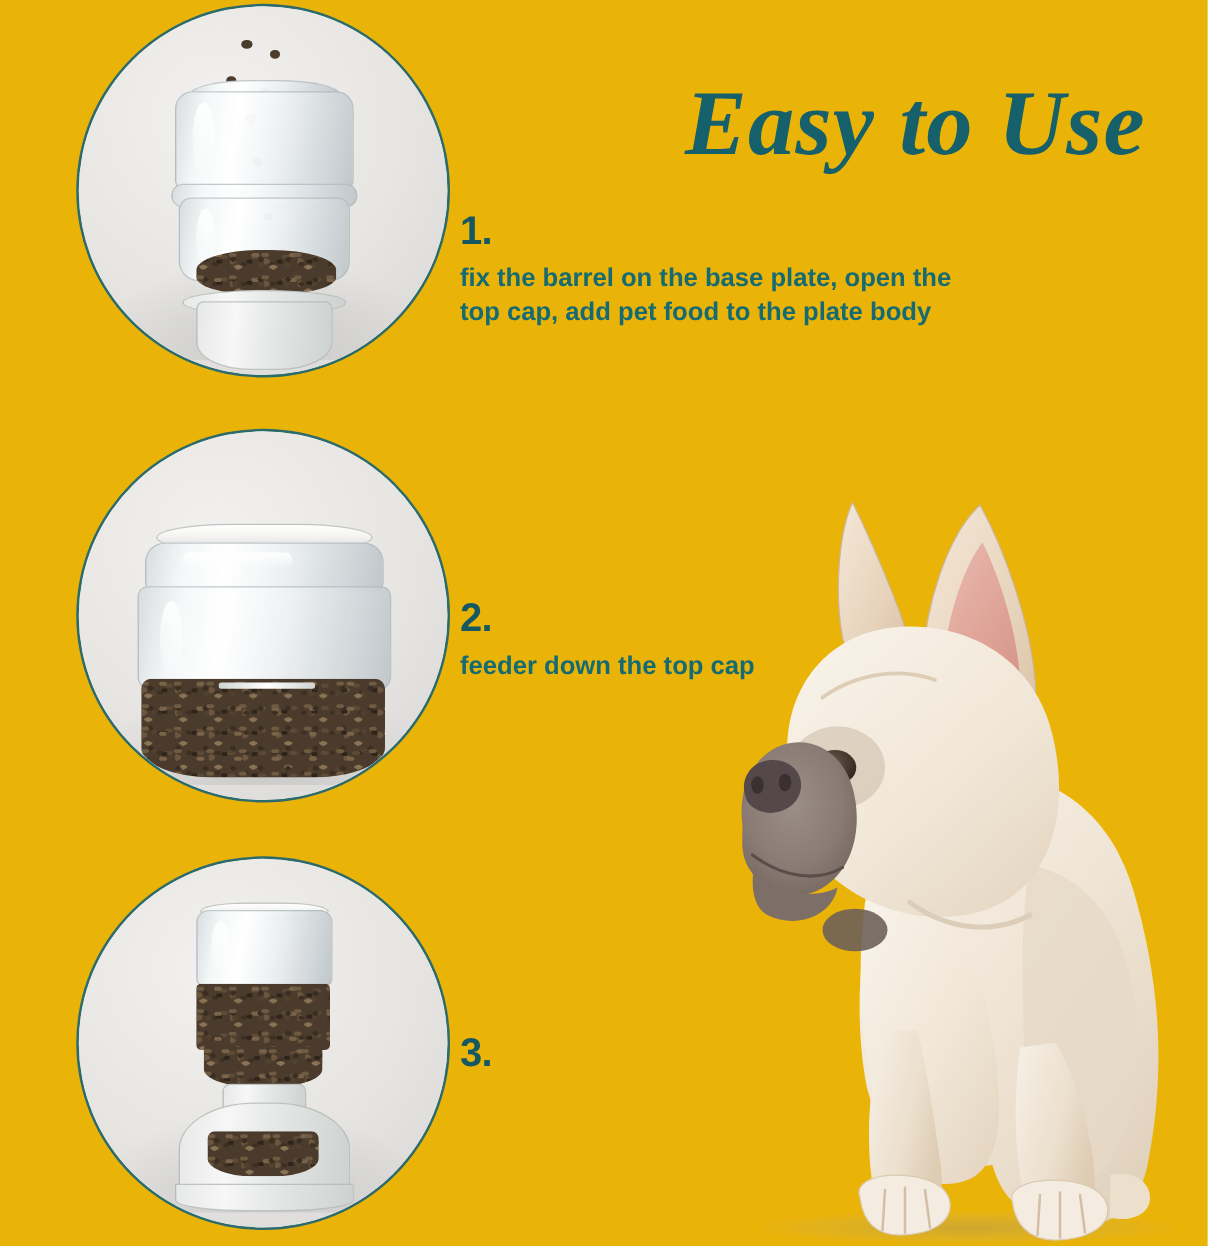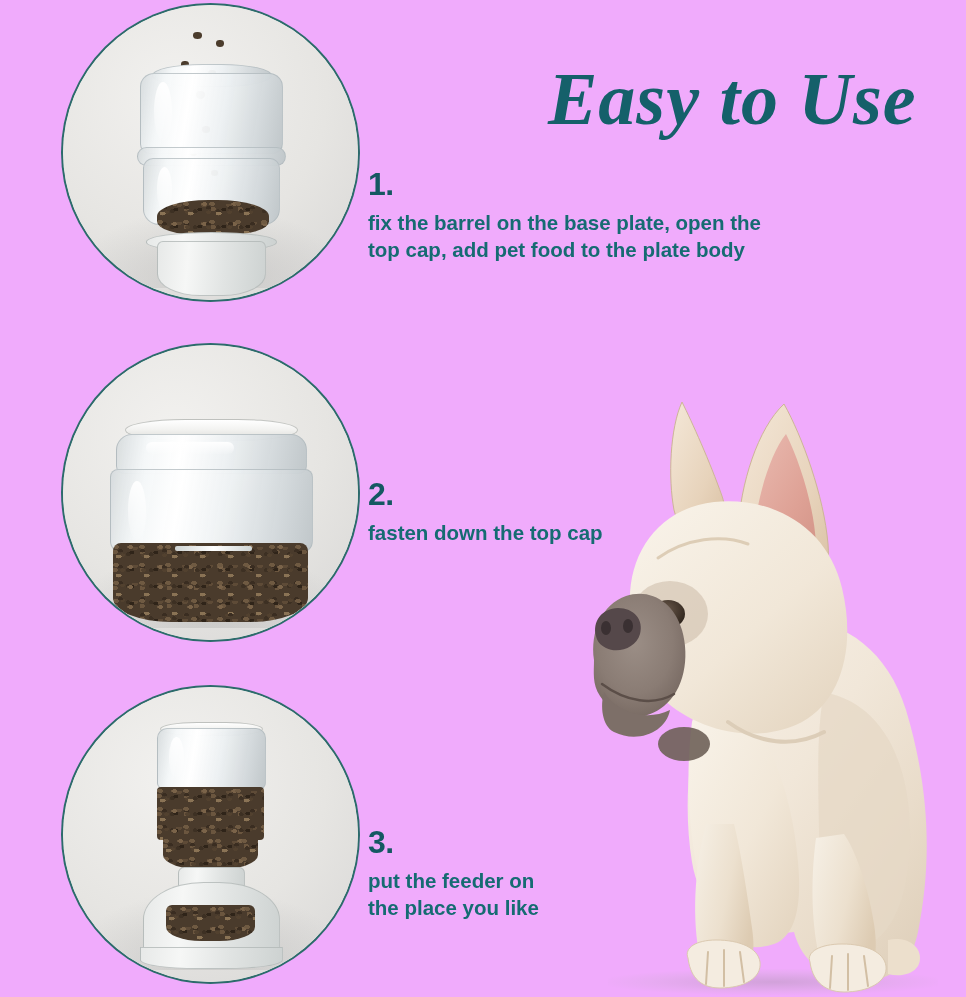--- a/index.html
+++ b/index.html
@@ -4,21 +4,21 @@
 <title>Easy to Use</title>
 <style>
   html,body{margin:0;padding:0;}
   body{
     width:966px;height:997px;
     background:#ffffff;
     font-family:"Liberation Sans", sans-serif;
     overflow:hidden;
     position:relative;
   }
-  .page{position:relative;width:966px;height:997px;background:#f0abfc;}
+  .page{position:relative;width:966px;height:997px;background:#eab308;}
 
   
   .photo-circle{
     position:absolute;
     border-radius:50%;
     overflow:hidden;
     box-shadow:0 0 0 2px #2c6b6b;
     background:#e9e9e7;
   }
   .photo-inner{
@@ -195,27 +195,25 @@
   </div>
 
   <div class="step step1">
     <div class="step-num">1.</div>
     <div class="step-text">fix the barrel on the base plate, open the
 top cap, add pet food to the plate body</div>
   </div>
 
   <div class="step step2">
     <div class="step-num">2.</div>
-    <div class="step-text">fasten down the top cap</div>
+    <div class="step-text">feeder down the top cap</div>
   </div>
 
   <div class="step step3">
     <div class="step-num">3.</div>
-    <div class="step-text">put the feeder on
-the place you like</div>
   </div>
 
   <div class="dog-wrap">
     <div class="dog-shadow"></div>
     <svg viewBox="0 0 378 605" width="378" height="605" style="position:absolute;left:0;top:0;">
       <defs>
         <linearGradient id="furG" x1="0.15" y1="0.1" x2="0.95" y2="0.95">
           <stop offset="0%" stop-color="#f6efe4"></stop>
           <stop offset="38%" stop-color="#f1e7d9"></stop>
           <stop offset="72%" stop-color="#e9dcca"></stop>

